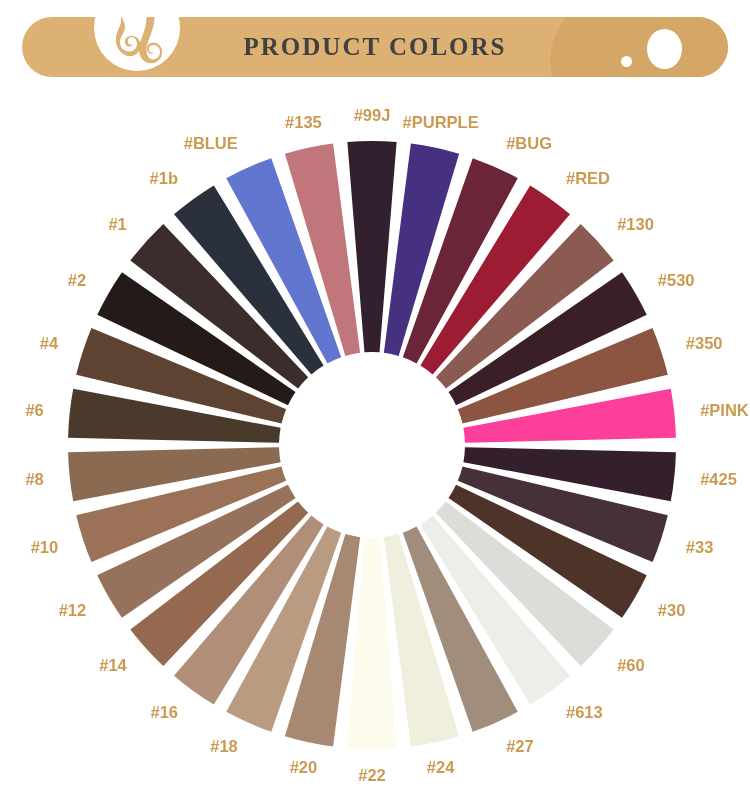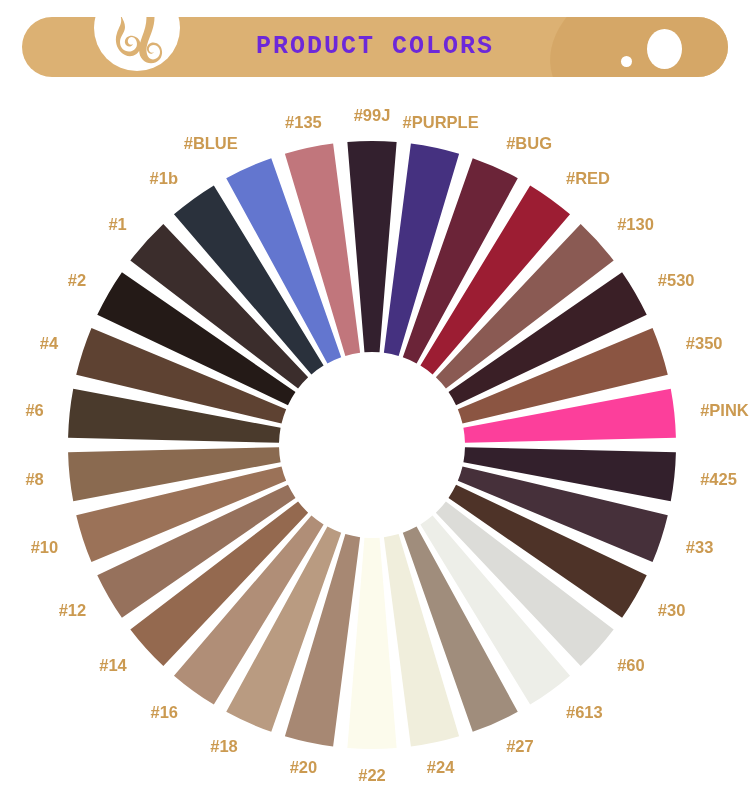--- a/index.html
+++ b/index.html
@@ -54,25 +54,25 @@
     height: 74px;
   }
   #header-title {
     position: absolute;
     left: 0;
     top: 0;
     width: 706px;
     height: 60px;
     line-height: 60px;
     text-align: center;
-    color: #6d28d9;
+    color: #404040;
     font-size: 25px;
     font-weight: bold;
     letter-spacing: 2.0px;
-    font-family: Liberation Mono, monospace;
+    font-family: Liberation Serif, serif;
   }
   #header-dot-large {
     position: absolute;
     right: 46px;
     top: 12px;
     width: 35px;
     height: 40px;
     background: #ffffff;
     border-radius: 50%;
   }

